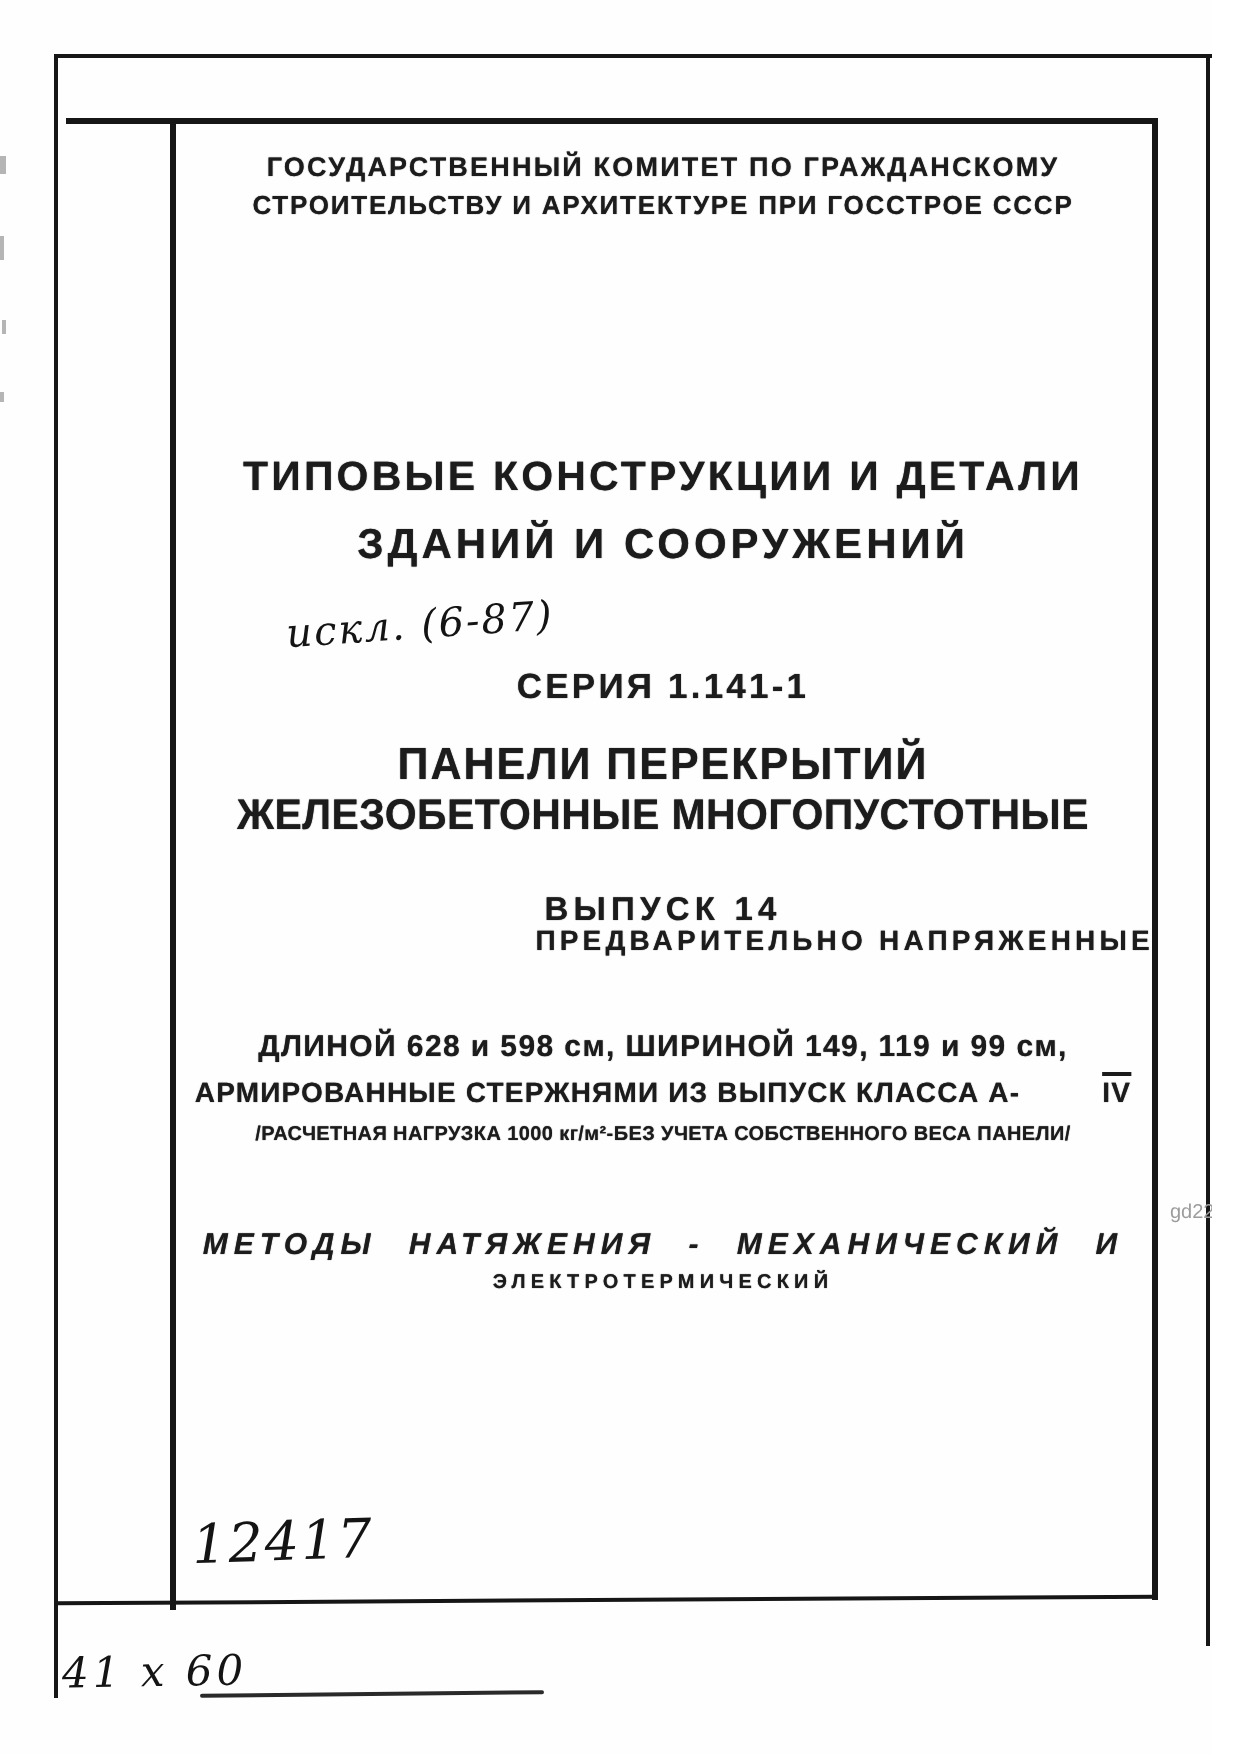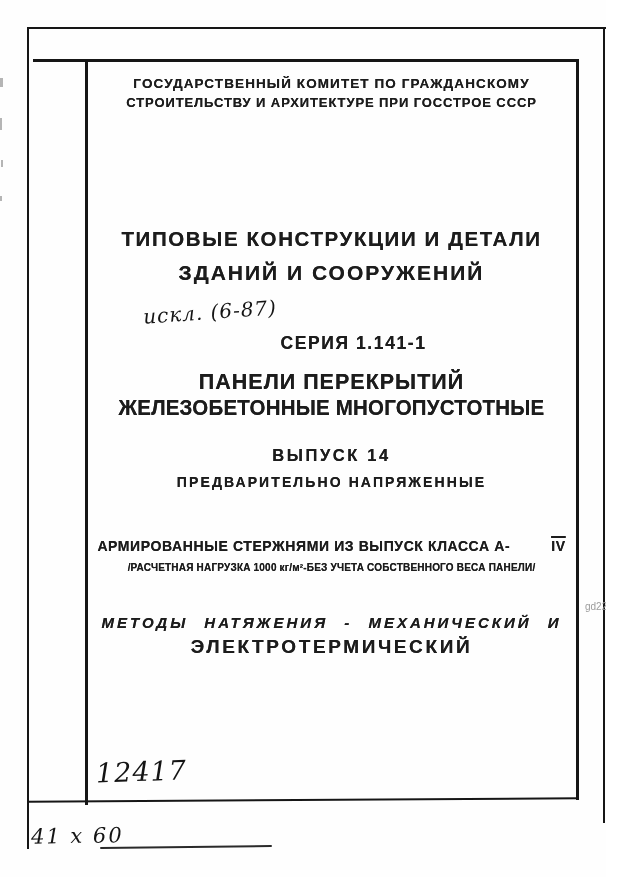--- a/index.html
+++ b/index.html
@@ -19,32 +19,32 @@
   
   .t{
     position:absolute;left:86px;width:491px;text-align:center;
     font-weight:bold;white-space:nowrap;
     text-shadow:0 0 0.5px rgba(20,20,20,.85);
   }
   .agency1{top:76px;font-size:13.5px;letter-spacing:1.1px;}
   .agency2{top:95px;font-size:13px;letter-spacing:0.9px;}
   .title1{top:227px;font-size:20.5px;letter-spacing:1.6px;}
   .title2{top:261px;font-size:21px;letter-spacing:2px;}
-  .series{top:333px;font-size:17.5px;letter-spacing:1.6px;padding-left:22px;}
+  .series{top:333px;font-size:17.5px;letter-spacing:1.6px;}
   .subject1{top:370px;font-size:21.5px;letter-spacing:1px;transform:scaleY(1.05);}
   .subject2{top:396px;font-size:20.5px;letter-spacing:0.2px;transform:scaleY(1.05);}
   .issue{top:446px;font-size:16.5px;letter-spacing:2.6px;}
-  .desc1{top:474px;font-size:14px;letter-spacing:2.1px;}
+  .desc1{top:462px;font-size:14px;letter-spacing:2.1px;text-align:right;}
   .desc2{top:494px;font-size:13.5px;letter-spacing:1.6px;}
   .spec1{top:515px;font-size:15px;letter-spacing:0.7px;}
   .spec2{top:538px;font-size:14px;letter-spacing:0.6px;}
   .overline-class{text-decoration:overline;text-decoration-thickness:1.5px;margin-left:41px;}
   .loadnote{top:562px;font-size:10px;letter-spacing:0.2px;}
   .methods1{top:614px;font-size:15px;letter-spacing:3px;word-spacing:9px;font-style:italic;}
-  .methods2{top:636px;font-size:19px;letter-spacing:2.6px;}
+  .methods2{top:636px;font-size:10px;letter-spacing:2.6px;}
   
   .hand{
     position:absolute;font-family:"DejaVu Serif",serif;font-style:italic;
     color:#141414;white-space:nowrap;text-align:left;
   }
   .hw-note{left:143px;top:300px;font-size:20px;letter-spacing:1px;transform:rotate(-4deg);}
   .hw-number{left:96px;top:756px;font-size:27px;letter-spacing:1px;transform:rotate(-2deg);}
   .hw-format{left:31px;top:824px;font-size:21px;letter-spacing:2px;transform:rotate(-1deg);}
   .hw-underline{position:absolute;left:100px;top:846px;width:172px;height:1.5px;background:#2a2a2a;transform:rotate(-0.6deg);border-radius:1px;}
   
@@ -83,20 +83,21 @@
 
   <div class="t series">СЕРИЯ 1.141-1</div>
 
   <div class="t subject1">ПАНЕЛИ ПЕРЕКРЫТИЙ</div>
   <div class="t subject2">ЖЕЛЕЗОБЕТОННЫЕ МНОГОПУСТОТНЫЕ</div>
 
   <div class="t issue">ВЫПУСК 14</div>
 
   <div class="t desc1">ПРЕДВАРИТЕЛЬНО НАПРЯЖЕННЫЕ</div>
 
+  <div class="t spec1">ДЛИНОЙ 628 и 598 см, ШИРИНОЙ 149, 119 и 99 см,</div>
 
   <div class="t spec2"><span>АРМИРОВАННЫЕ СТЕРЖНЯМИ ИЗ ВЫПУСК КЛАССА А-</span><span class="overline-class">IV</span></div>
 
   <div class="t loadnote">/РАСЧЕТНАЯ НАГРУЗКА 1000 кг/м²-БЕЗ УЧЕТА СОБСТВЕННОГО ВЕСА ПАНЕЛИ/</div>
 
   <div class="t methods1">МЕТОДЫ НАТЯЖЕНИЯ - МЕХАНИЧЕСКИЙ И</div>
   <div class="t methods2">ЭЛЕКТРОТЕРМИЧЕСКИЙ</div>
 
   <div class="hand hw-number">12417</div>
   <div class="hand hw-format">41 х 60</div>

